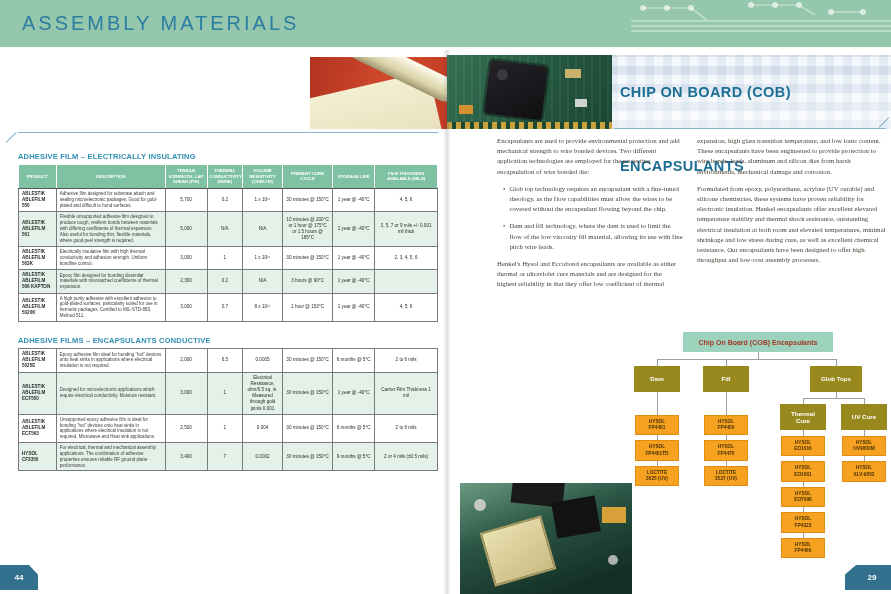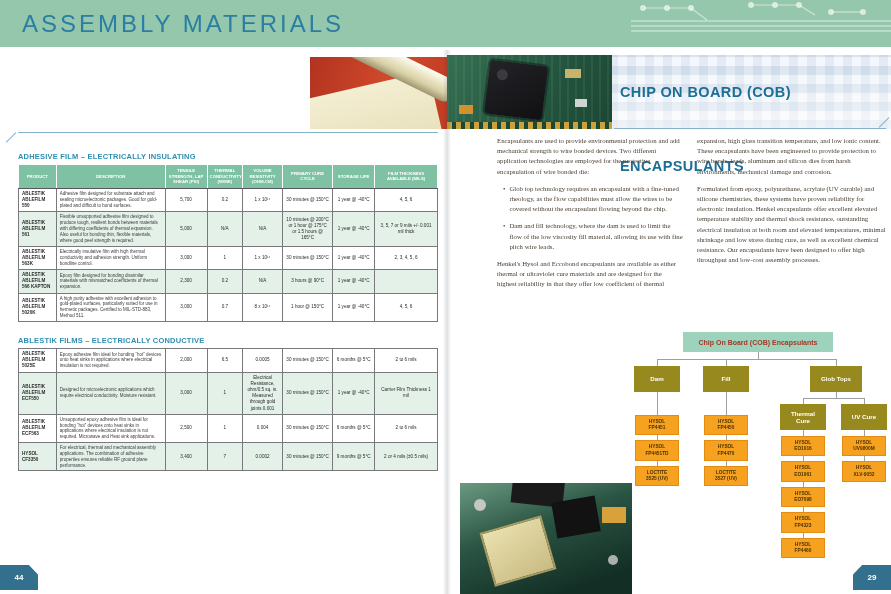--- a/index.html
+++ b/index.html
@@ -2,21 +2,21 @@
 <html><head>
 <meta charset="utf-8">
 <style>
   html,body{margin:0;padding:0;}
   body{font-family:"Liberation Sans",sans-serif;background:#ffffff;}
   #spread{position:relative;width:891px;height:594px;background:#ffffff;overflow:hidden;}
 
   
   #banner{position:absolute;left:0;top:0;width:891px;height:47px;background:#95c7ad;}
   #banner-title{position:absolute;left:22px;top:0;height:47px;line-height:47px;
-    font-size:24px;letter-spacing:3px;color:#2b7da1;font-weight:400;}
+    font-size:20px;letter-spacing:3px;color:#2b7da1;font-weight:400;}
   #banner-decor{position:absolute;right:0;top:0;}
 
   
   .mosaic{background-color:#eef3f9;
     background-image:
       linear-gradient(180deg, rgba(255,255,255,.15), rgba(255,255,255,.65)),
       repeating-linear-gradient(0deg, rgba(151,176,207,.30) 0 9px, rgba(255,255,255,.22) 9px 18px),
       repeating-linear-gradient(90deg, rgba(151,176,207,.30) 0 9px, rgba(236,242,249,.18) 9px 18px);}
   #band-left{position:absolute;left:0;top:57px;width:447px;height:72px;}
   #band-right{position:absolute;left:447px;top:55px;width:444px;height:74px;}
@@ -107,21 +107,21 @@
   #stack-thermal{left:153px;top:106px;}
   #stack-uv{left:214px;top:106px;}
   .fc-product{position:relative;z-index:1;background:#f6a11f;border:1px solid #e08d12;color:#4a3305;
     font-weight:bold;font-size:4.8px;line-height:1.3;text-align:center;padding:3px 1px;margin-bottom:5px;
     white-space:pre-line;}
 
   
   .page-tab{position:absolute;bottom:4px;width:38px;height:25px;background:#32708e;color:#ffffff;
     font-weight:bold;font-size:8px;display:flex;align-items:center;justify-content:center;}
   #tab-left{left:0;clip-path:polygon(0 0,76% 0,100% 38%,100% 100%,0 100%);}
-  #tab-right{right:0;clip-path:polygon(24% 0,100% 0,100% 100%,0 100%,0 38%);}
+  #tab-right{right:0;clip-path:polygon(24% 0,100% 0,100% 100%,0 100%,0 38%);padding-left:8px;}
 </style>
 </head>
 <body>
 
 <div id="spread">
 
   <div id="banner">
     <div id="banner-title">ASSEMBLY MATERIALS</div>
     <svg id="banner-decor" width="260" height="47" viewBox="0 0 260 47">
       <g stroke="rgba(255,255,255,.45)" stroke-width="1.4" fill="none">
@@ -241,21 +241,21 @@
             <td class="val">3,000</td>
             <td class="val">0.7</td>
             <td class="val">8 x 10¹⁴</td>
             <td class="val">1 hour @ 150°C</td>
             <td class="val">1 year @ -40°C</td>
             <td class="val">4, 5, 6</td>
           </tr>
         </tbody>
     </table>
 
-    <h3 class="sec-title second">ABLESTIK FILMS – ELECTRICALLY CONDUCTIVE</h3>
+    <h3 class="sec-title second">ADHESIVE FILMS – ENCAPSULANTS CONDUCTIVE</h3>
     <table class="films">
       <colgroup>
         <col style="width:9%">
           <col style="width:26%">
           <col style="width:10%">
           <col style="width:8.5%">
         <col style="width:9.5%">
           <col style="width:12%">
           <col style="width:10%">
           <col style="width:15%">

